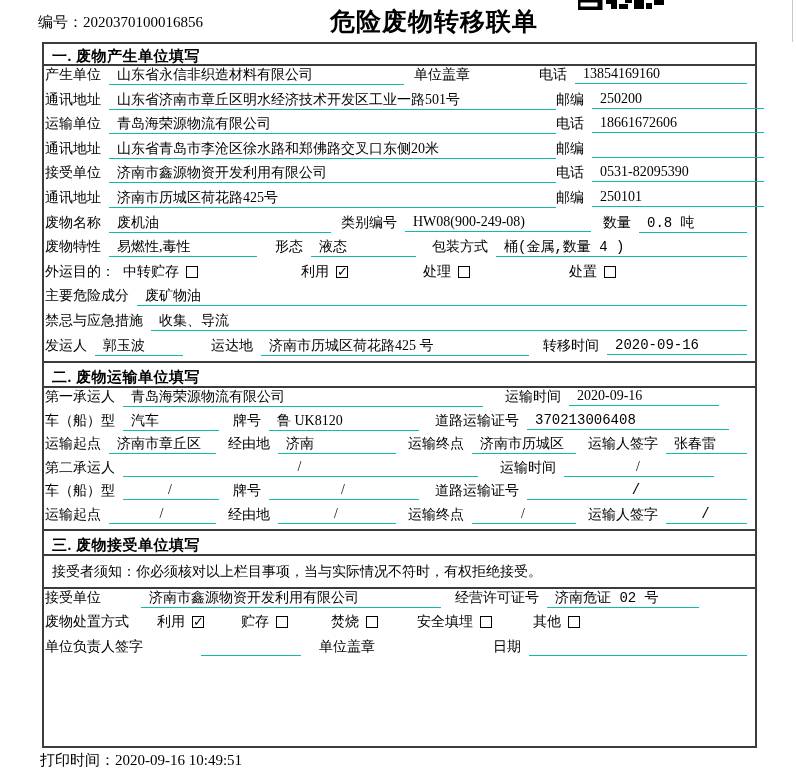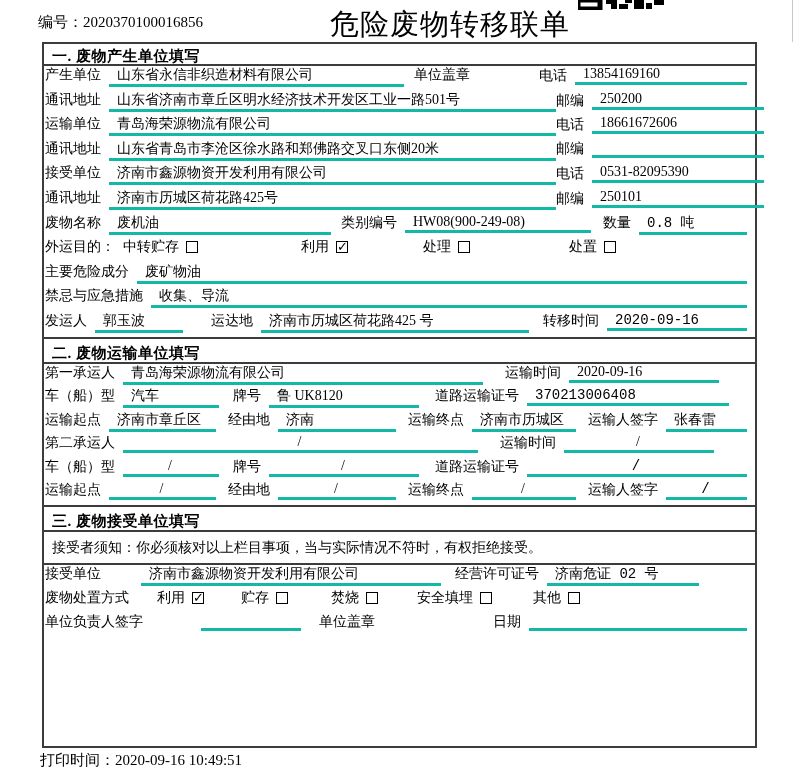--- a/index.html
+++ b/index.html
@@ -5,35 +5,35 @@
   * { box-sizing: border-box; }
   html,body { margin:0; padding:0; }
   body {
     width:796px; height:768px; overflow:hidden;
     background:#ffffff; color:#000;
     font-family:"Liberation Serif","DejaVu Serif",serif;
     font-size:14px; position:relative;
   }
   .hdr { position:relative; height:42px; }
   .serial { position:absolute; left:38px; top:13px; font-size:15px; white-space:nowrap; }
-  .doc-title { position:absolute; left:330px; top:5px; font-size:29px; font-weight:400; letter-spacing:1px; white-space:nowrap; }
+  .doc-title { position:absolute; left:330px; top:5px; font-size:25px; font-weight:700; letter-spacing:1px; white-space:nowrap; }
   .qr { position:absolute; left:578px; top:0; }
   .right-edge { position:absolute; top:0; bottom:0; right:3px; width:1px; background:#c9c9c9; }
 
   .form-table { position:absolute; left:42px; top:42px; width:715px; height:706px; border:2px solid #3c3c3c; background:#fff; }
   .sec-head { font-weight:700; font-size:15px; padding:3px 8px 0 8px; height:22px; border-bottom:2px solid #3c3c3c; letter-spacing:0.5px; }
   .sec-head.mid { height:27px; border-top:2px solid #3c3c3c; padding-top:5px; }
   .note-row { border-bottom:2px solid #3c3c3c; padding:10px 8px 0 8px; height:40px; }
   .note-row.s3 { height:33px; padding-top:7px; }
 
   .row { display:flex; align-items:flex-start; padding:0 8px 3px 1px; height:24.6px; white-space:nowrap; }
   .row.r2 { height:23.5px; }
   .row.r3 { height:24.2px; }
   .lbl { flex:none; padding-right:8px; }
-  .val { border-bottom:3px solid #14b8a6; padding:0 2px 0 8px; min-height:18px; flex:none; overflow:hidden; }
+  .val { border-bottom:1px solid #14b8a6; padding:0 2px 0 8px; min-height:18px; flex:none; overflow:hidden; }
   .val.grow { flex:1;font-family:Liberation Mono, monospace; }
   .val.slash { text-align:center; padding-left:0; }
   .opt { flex:none; display:flex; align-items:center; }
   .cb { display:inline-block; width:12px; height:12px; border:1.5px solid #000; margin-left:7px; position:relative; background:#fff; }
   .cb.checked::after { content:"\2713"; position:absolute; left:0; top:-3px; width:100%; text-align:center; font-size:13px; line-height:15px; }
   .ml-auto { margin-left:auto; display:flex; align-items:flex-end; }
 
   .print-time { position:absolute; left:40px; top:751px; font-size:15px; white-space:nowrap; }
 </style>
 </head>
@@ -116,20 +116,28 @@
 
   <div class="row">
     <span class="lbl">废物名称</span>
     <span class="val" style="width:222px">废机油</span>
     <span class="lbl" style="padding-left:10px">类别编号</span>
     <span class="val" style="width:186px">HW08(900-249-08)</span>
     <span class="lbl" style="padding-left:12px">数量</span>
     <span class="val grow">0.8 吨</span>
   </div>
 
+  <div class="row">
+    <span class="lbl">废物特性</span>
+    <span class="val" style="width:148px">易燃性,毒性</span>
+    <span class="lbl" style="padding-left:18px">形态</span>
+    <span class="val" style="width:105px">液态</span>
+    <span class="lbl" style="padding-left:16px">包装方式</span>
+    <span class="val grow">桶(金属,数量 4 )</span>
+  </div>
 
   <div class="row">
     <span class="lbl">外运目的：</span>
     <span class="opt" style="width:178px">
         <span>中转贮存</span>
         <span class="cb"></span>
       </span>
     <span class="opt" style="width:122px">
         <span>利用</span>
         <span class="cb checked"></span>

